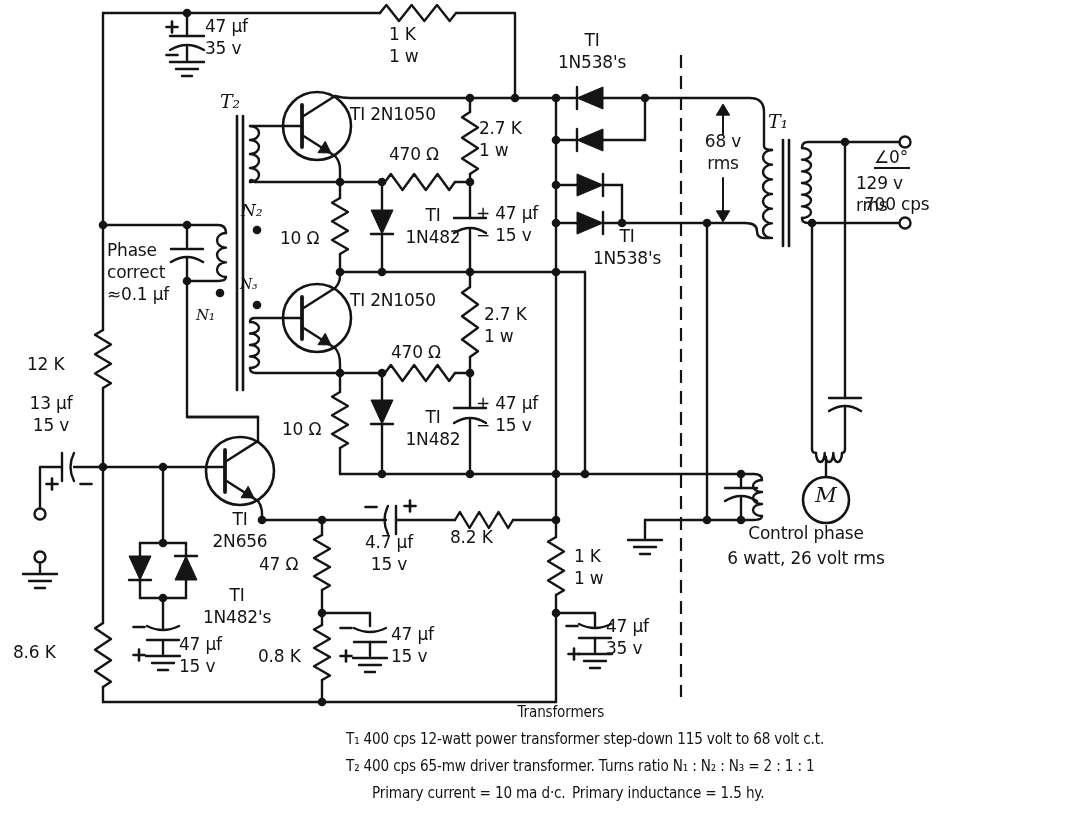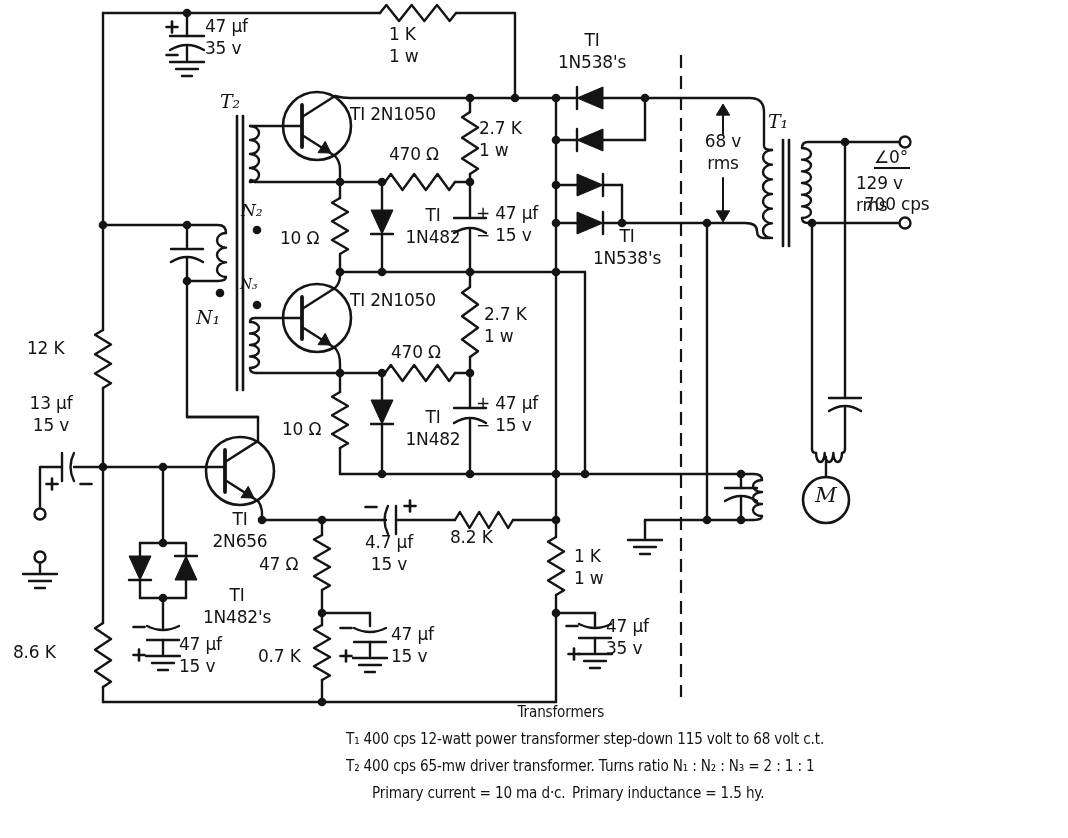--- a/index.html
+++ b/index.html
@@ -285,29 +285,32 @@
       <path d="M566.5,626 H577.5" fill="none" stroke="#141414" stroke-width="2.6" stroke-linecap="round" stroke-linejoin="round"></path>
       <path d="M568.5,654 H579.5" fill="none" stroke="#141414" stroke-width="2.6" stroke-linecap="round" stroke-linejoin="round"></path>
       <path d="M574,648.5 V659.5" fill="none" stroke="#141414" stroke-width="2.6" stroke-linecap="round" stroke-linejoin="round"></path>
       <path d="M103,702 H556" fill="none" stroke="#141414" stroke-width="2.4" stroke-linecap="round" stroke-linejoin="round"></path>
     </svg>
 
   <div class="lbl" style="left:205px;top:16px">47 μf
 35 v</div>
   <div class="lbl" style="left:389px;top:24px">1 K
 1 w</div>
-  <div class="lbl" style="left:27px;top:338px">12 K</div>
+  <div class="lbl" style="left:27px;top:354px">12 K</div>
   <div class="lbl" style="left:13px;top:642px">8.6 K</div>
   <div class="lbl ctr" style="left:24px;top:393px;width:54px">13 μf
 15 v</div>
 
   <div class="lbl ser" style="left:220px;top:90px">T₂</div>
   <div class="lbl ser" style="left:241px;top:200px;font-size:17px">N₂</div>
-  <div class="lbl ser" style="left:196px;top:306px;font-size:19px">N₁</div>
+  <div class="lbl ser" style="left:196px;top:306px;font-size:15px">N₁</div>
   <div class="lbl ser" style="left:240px;top:276px;font-size:14px">N₃</div>
+  <div class="lbl" style="left:107px;top:240px">Phase
+correct
+≈0.1 μf</div>
 
   <div class="lbl" style="left:350px;top:104px">TI 2N1050</div>
   <div class="lbl" style="left:479px;top:118px">2.7 K
 1 w</div>
   <div class="lbl" style="left:389px;top:144px">470 Ω</div>
   <div class="lbl" style="left:280px;top:228px">10 Ω</div>
   <div class="lbl ctr" style="left:396px;top:205px;width:74px">TI
 1N482</div>
   <div class="lbl" style="left:476px;top:203px">+ 47 μf
 − 15 v</div>
@@ -330,34 +333,36 @@
   <div class="lbl ctr" style="left:190px;top:585px;width:94px">TI
 1N482's</div>
   <div class="lbl" style="left:179px;top:634px">47 μf
 15 v</div>
   <div class="lbl" style="left:259px;top:554px">47 Ω</div>
   <div class="lbl ctr" style="left:350px;top:532px;width:78px">4.7 μf
 15 v</div>
   <div class="lbl" style="left:450px;top:527px">8.2 K</div>
   <div class="lbl" style="left:574px;top:546px">1 K
 1 w</div>
-  <div class="lbl" style="left:258px;top:646px">0.7 K</div>
+  <div class="lbl" style="left:258px;top:646px">0.8 K</div>
   <div class="lbl" style="left:391px;top:624px">47 μf
 15 v</div>
   <div class="lbl" style="left:606px;top:616px">47 μf
 35 v</div>
 
   <div class="lbl ser" style="left:768px;top:110px">T₁</div>
   <div class="lbl ctr" style="left:694px;top:131px;width:58px">68 v
 rms</div>
   <div class="lbl" style="left:874px;top:147px"><span class="ang">∠0°</span></div>
   <div class="lbl" style="left:856px;top:173px">129 v rms</div>
   <div class="lbl" style="left:864px;top:194px">700 cps</div>
 
   <div class="lbl mser ctr" style="left:812px;top:484px;width:28px">M</div>
+  <div class="lbl ctr" style="left:706px;top:523px;width:200px">Control phase</div>
+  <div class="lbl ctr" style="left:706px;top:548px;width:200px">6 watt, 26 volt rms</div>
 
   <div class="lbl note ctr" style="left:480px;top:702px;width:190px">Transformers</div>
   <div class="lbl note" style="left:346px;top:729px">T₁ 400 cps 12-watt power transformer step-down 115 volt to 68 volt c.t.</div>
   <div class="lbl note" style="left:346px;top:756px">T₂ 400 cps 65-mw driver transformer. Turns ratio N₁ : N₂ : N₃ = 2 : 1 : 1</div>
   <div class="lbl note" style="left:372px;top:783px">Primary current = 10 ma d·c.</div>
   <div class="lbl note" style="left:572px;top:783px">Primary inductance = 1.5 hy.</div>
   <div class="lbl wm" style="left:938px;top:806px">SeekIC.com</div>
 </div>
 
 </body></html>

